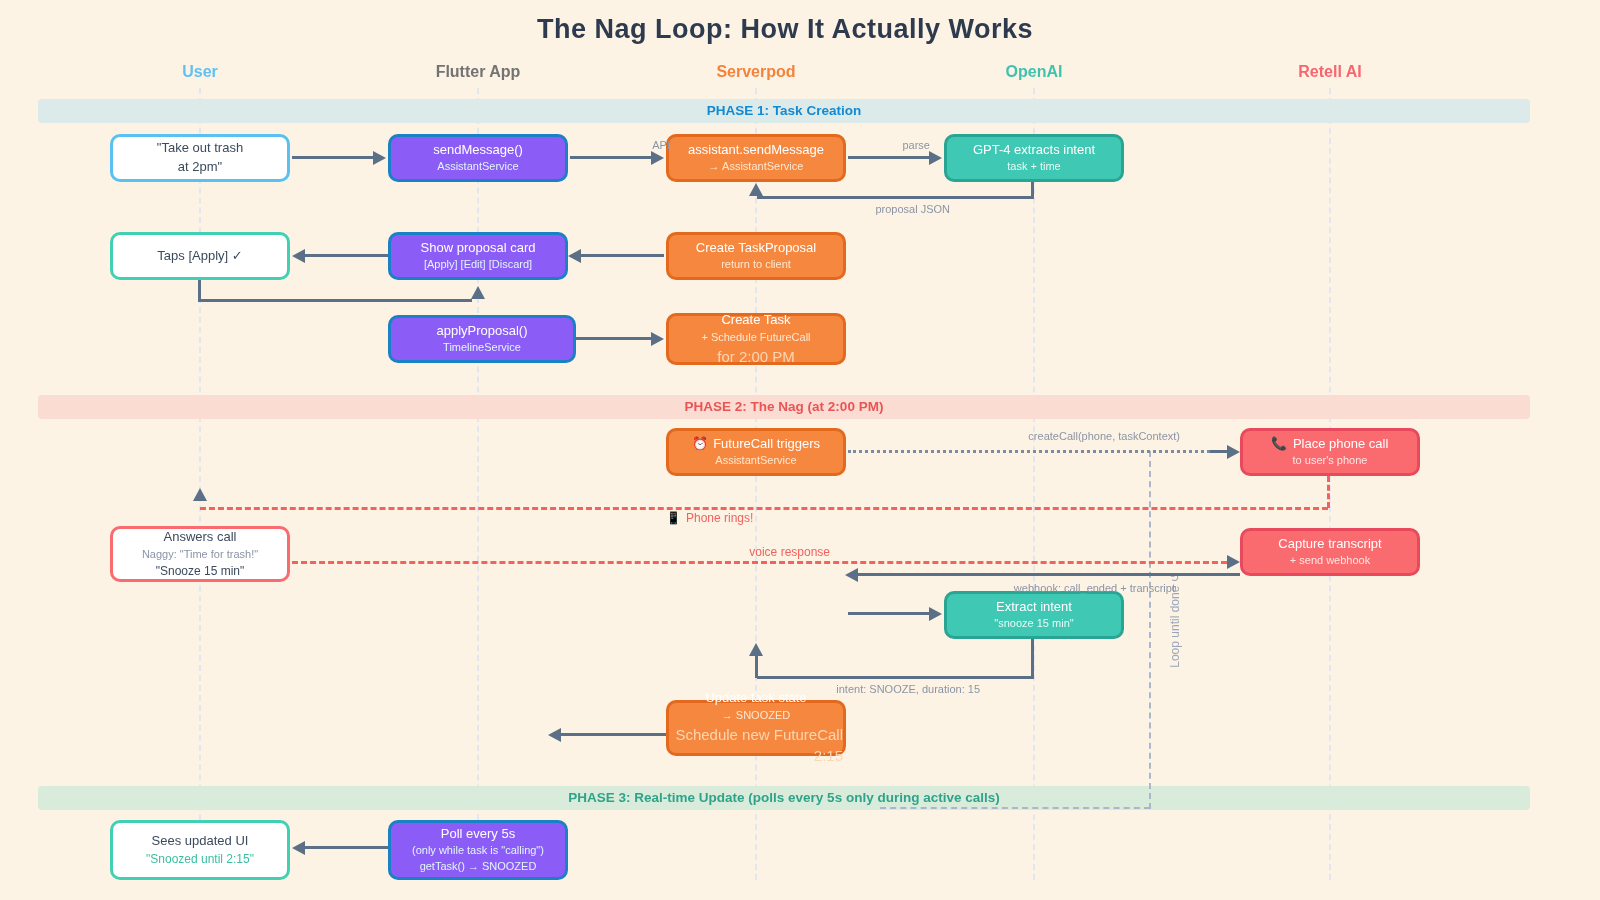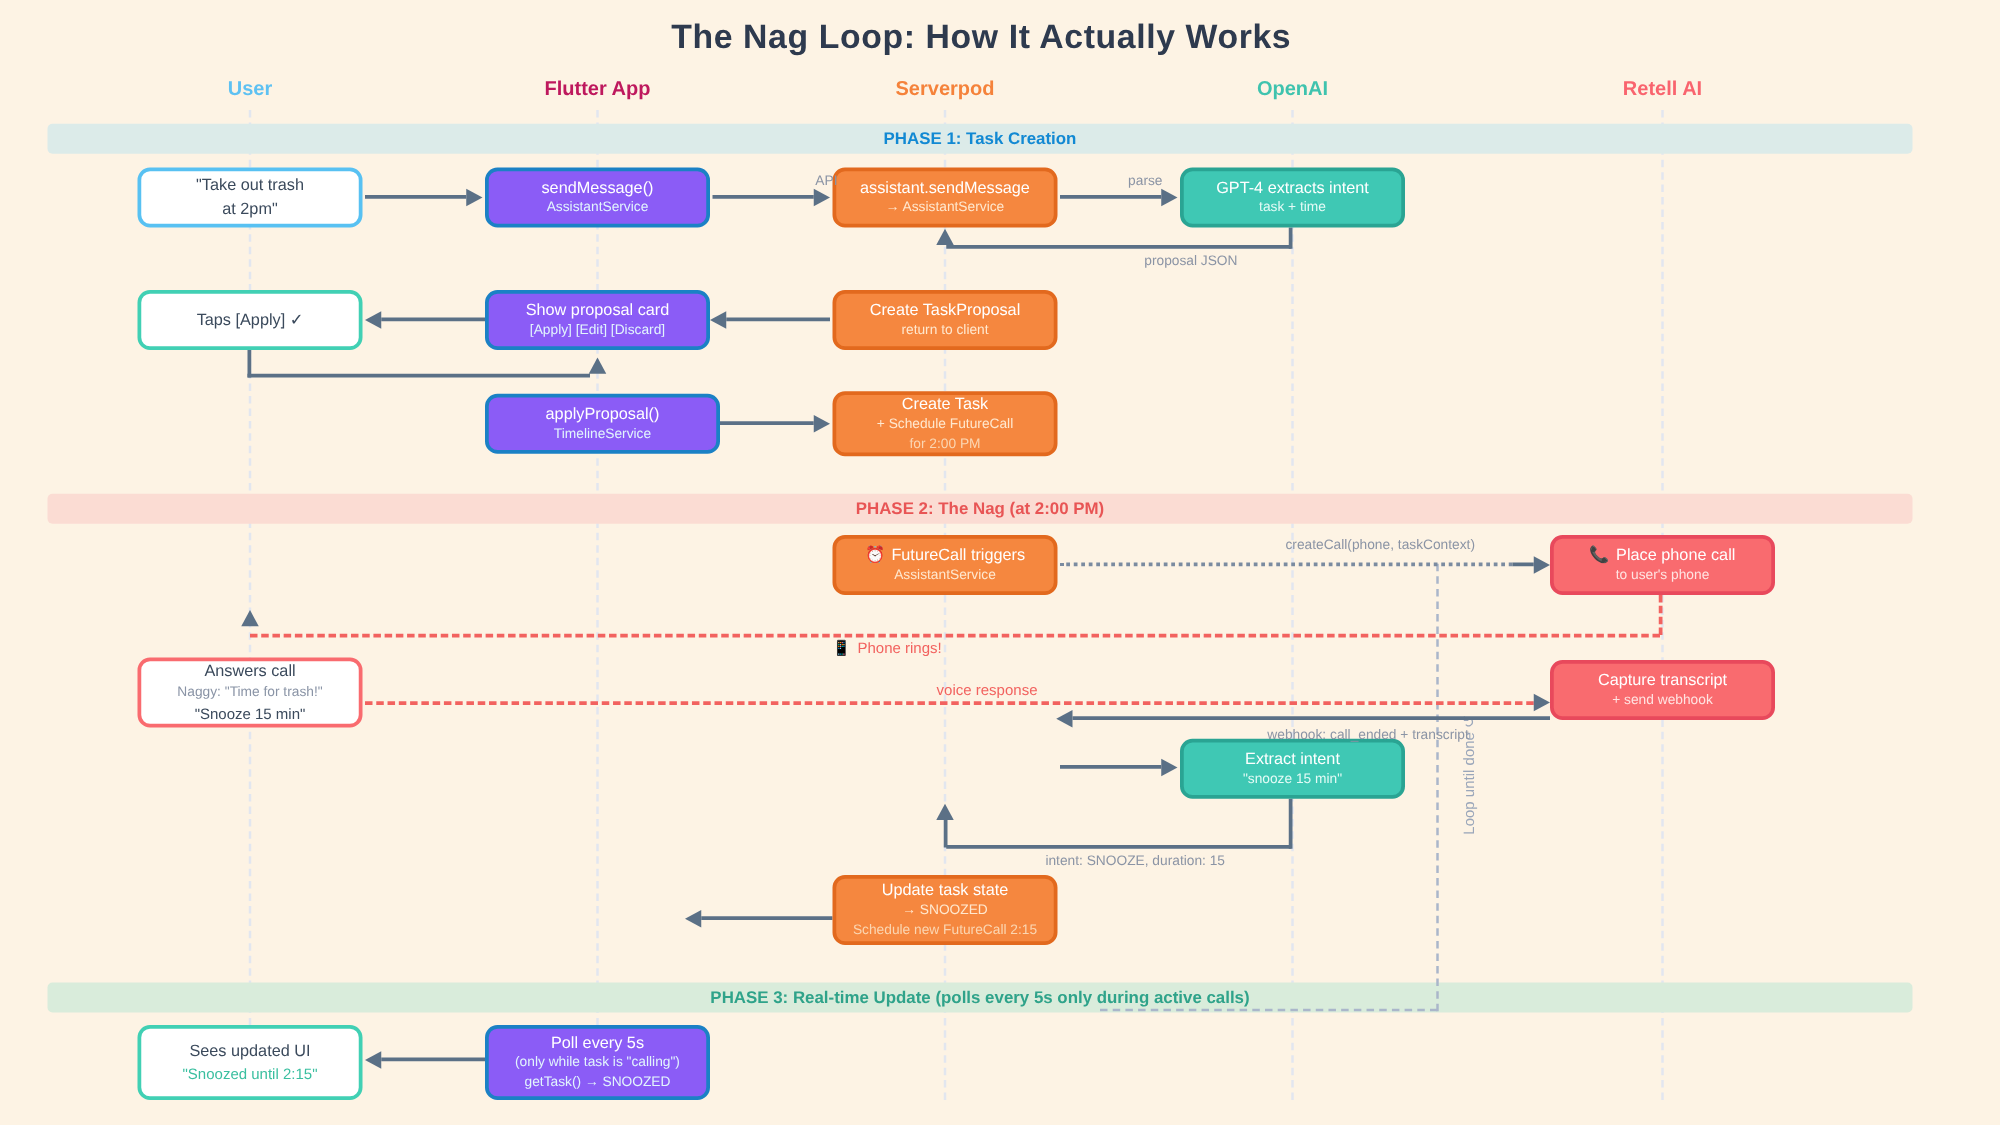--- a/index.html
+++ b/index.html
@@ -1,33 +1,33 @@
 <!DOCTYPE html>
 <html><head>
 <meta charset="utf-8">
 <style>
   html,body{margin:0;padding:0;}
   .canvas{position:relative;width:1600px;height:900px;background:#fdf3e4;
     font-family:"Liberation Sans",sans-serif;overflow:hidden;}
   .title{position:absolute;left:0;top:14px;width:1570px;text-align:center;
     font-size:27px;font-weight:bold;color:#2e3a4e;letter-spacing:.5px;}
   .col-h{position:absolute;top:63px;width:200px;text-align:center;font-size:16px;font-weight:bold;}
-  .c-user{color:#5ec1f2}.c-flutter{color:#be185d}.c-server{color:#f5823a}
+  .c-user{color:#5ec1f2}.c-flutter{color:#737373}.c-server{color:#f5823a}
   .c-openai{color:#3fc3ae}.c-retell{color:#f9646e}
   .lifeline{position:absolute;top:88px;height:792px;width:0;border-left:2px dashed #e2e6ef;z-index:1;}
   .phase{position:absolute;left:38px;width:1492px;height:24px;border-radius:4px;text-align:center;
     line-height:24px;font-weight:bold;font-size:13.5px;z-index:2;}
   .phase1{top:99px;background:#dcebe9;color:#1289d3}
   .phase2{top:395px;background:#fbdcd3;color:#e85555}
   .phase3{top:786px;background:#d9ecdb;color:#2fa38a}
   .node{position:absolute;border-radius:10px;display:flex;flex-direction:column;justify-content:center;
     align-items:center;text-align:center;box-sizing:border-box;z-index:5;line-height:1.45;}
   .node .l1{font-size:13px;}
   .node .l2,.node .l3{font-size:11px;}
-  .node .l3{font-size:11px;}
+  .node .l3{font-size:15px;text-align:right;}
   .blue{background:#8b5cf6;border:3px solid #1b81c5;color:#fff}
   .blue .l2,.blue .l3{color:#e2f5fd}
   .orange{background:#f5873f;border:3px solid #e2691e;color:#fff}
   .orange .l2{color:#ffe8cf}.orange .l3{color:#fbd6b2}
   .teal{background:#3fc8b4;border:3px solid #2aa493;color:#fff}
   .teal .l2{color:#e4fbf6}
   .red{background:#f96b6f;border:3px solid #e8495c;color:#fff}
   .red .l2{color:#ffe4e2}
   .white{background:#ffffff;color:#3b4a5c}
   .white .l2{color:#8a94a6}
@@ -85,21 +85,21 @@
   <div class="ln-h" style="left:570px;top:156px;width:81px"></div>
   <div class="ah ah-r" style="left:651px;top:151px"></div>
   <div class="elabel" style="left:550px;top:139px;width:120px">API</div>
   <div class="ln-h" style="left:848px;top:156px;width:81px"></div>
   <div class="ah ah-r" style="left:929px;top:151px"></div>
   <div class="elabel" style="left:810px;top:139px;width:120px">parse</div>
 
   <div class="ln-v" style="left:1031px;top:182px;height:17px"></div>
   <div class="ln-h" style="left:757px;top:196px;width:276px"></div>
   <div class="ah ah-u" style="left:749px;top:183px"></div>
-  <div class="elabel" style="left:850px;top:203px;width:140px">proposal JSON</div>
+  <div class="elabel" style="left:810px;top:203px;width:140px">proposal JSON</div>
 
   <div class="node white b-blue" style="left:110px;top:134px;width:180px;height:48px">
     <div class="l1">"Take out trash</div>
     <div class="l1">at 2pm"</div>
   </div>
   <div class="node blue" style="left:388px;top:134px;width:180px;height:48px">
     <div class="l1">sendMessage()</div>
     <div class="l2">AssistantService</div>
   </div>
   <div class="node orange" style="left:666px;top:134px;width:180px;height:48px">

